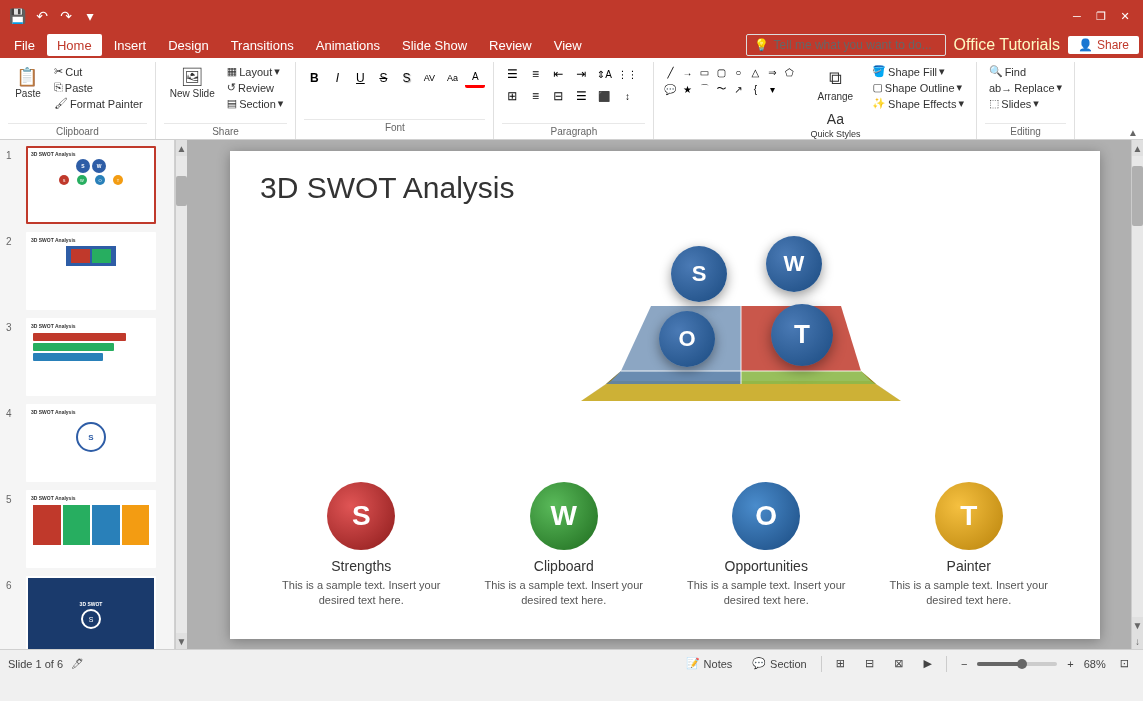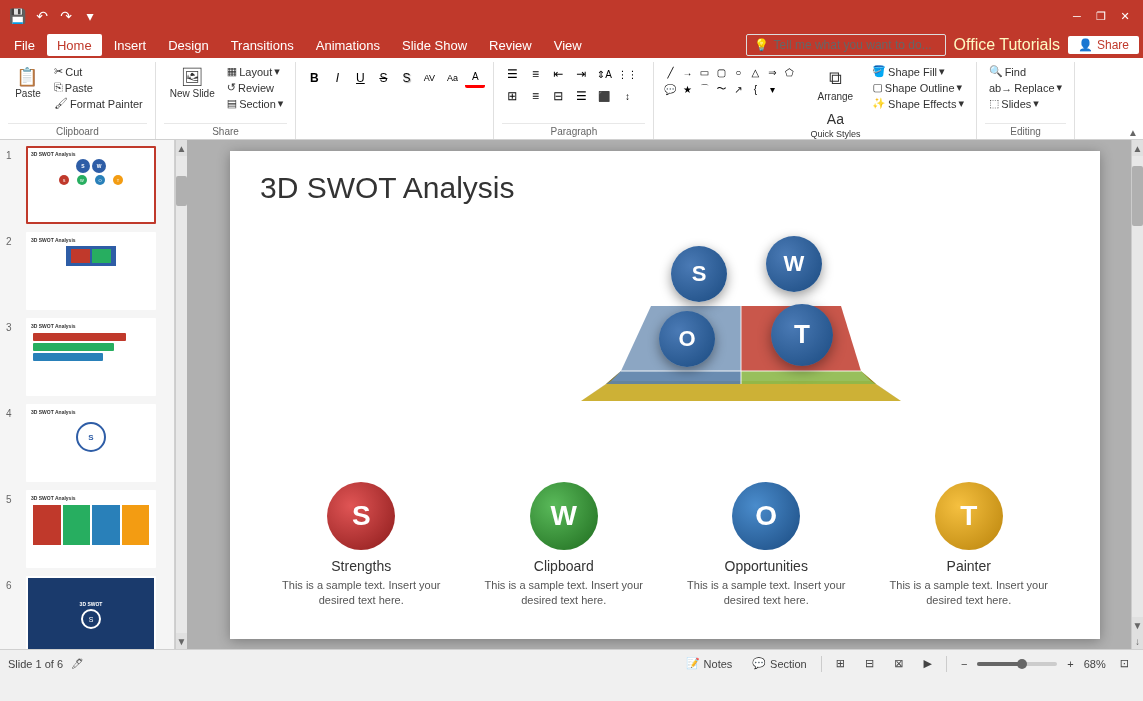--- a/index.html
+++ b/index.html
@@ -413,20 +413,21 @@
         <div class="format-btn bold">B</div>
         <div class="format-btn italic">I</div>
         <div class="format-btn underline">U</div>
         <div class="format-btn" style="text-decoration:line-through;">S</div>
         <div class="format-btn" style="text-shadow:1px 1px 1px #aaa;">S</div>
         <div class="format-btn" style="font-size:9px;">AV</div>
         <div class="format-btn" style="font-size:9px;">Aa</div>
         <div class="format-btn" style="font-size:10px; border-bottom:3px solid red;">A</div>
       </div>
     </div>
+    <div class="ribbon-group-label">Font</div>
   </div>
 
   <div class="ribbon-group" style="min-width: 160px;">
     <div class="ribbon-items" style="flex-direction:column; gap:2px;">
       <div class="font-row">
         <div class="format-btn">☰</div>
         <div class="format-btn">≡</div>
         <div class="format-btn">⇤</div>
         <div class="format-btn">⇥</div>
         <div class="format-btn" style="font-size:10px;">⇕A</div>

